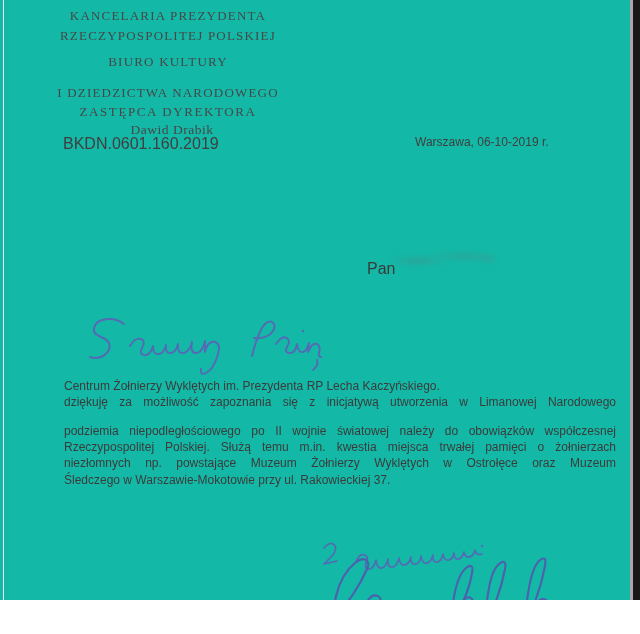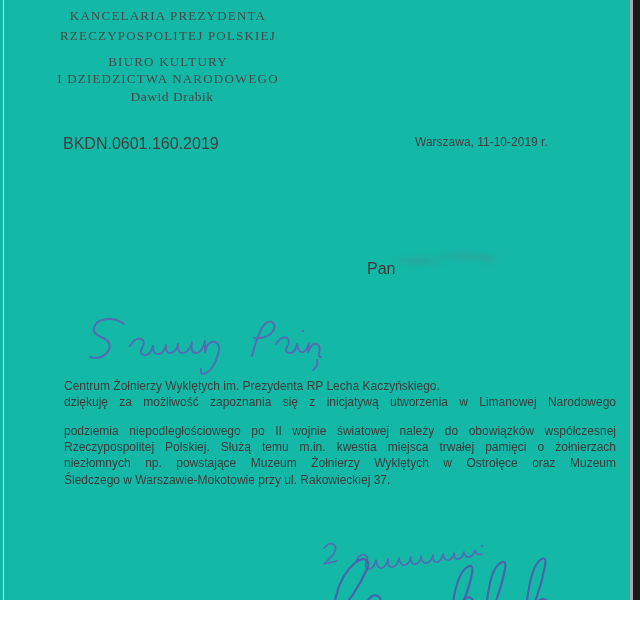--- a/index.html
+++ b/index.html
@@ -15,21 +15,21 @@
   .edge-bottom-black{position:absolute;left:0;top:619px;width:640px;height:15px;background:#1c1c1c;z-index:5;}
   .edge-bottom-segment{position:absolute;left:250px;top:621px;width:125px;height:11px;background:#2e2e2e;z-index:5;}
   
   .letterhead{
     position:absolute;left:0;top:9px;width:336px;text-align:center;
     font-family:"Liberation Serif",serif;color:#474747;z-index:2;
   }
   .lh-line{font-size:13px;line-height:13px;letter-spacing:1.2px;}
   .lh-l2{margin-top:7px;}
   .lh-l3{margin-top:13px;}
-  .lh-l4{margin-top:4px;}
+  .lh-l4{margin-top:18px;}
   .lh-l5{margin-top:6px;letter-spacing:1.6px;}
   .lh-l6{margin-top:5px;letter-spacing:.5px;font-size:13.5px;padding-left:8px;}
   
   .ref-number{position:absolute;left:63px;top:135px;font-size:16px;color:#3f3f3f;z-index:2;}
   .place-date{position:absolute;left:415px;top:135px;font-size:12px;color:#3f3f3f;z-index:2;}
   
   .addressee-title{position:absolute;left:367px;top:260px;font-size:16px;color:#3a3a3a;z-index:2;}
   .redacted-name{
     position:absolute;left:392px;top:246px;width:104px;height:24px;z-index:1;
     background:
@@ -61,25 +61,26 @@
   <div class="edge-right-black"></div>
   <div class="edge-bottom-gray"></div>
   <div class="edge-bottom-black"></div>
   <div class="edge-bottom-segment"></div>
 
   <div class="letterhead">
     <div class="lh-line lh-l1">KANCELARIA PREZYDENTA</div>
     <div class="lh-line lh-l2">RZECZYPOSPOLITEJ POLSKIEJ</div>
     <div class="lh-line lh-l3">BIURO KULTURY</div>
     <div class="lh-line lh-l4">I DZIEDZICTWA NARODOWEGO</div>
+    <div class="lh-line lh-l5">ZASTĘPCA DYREKTORA</div>
     <div class="lh-line lh-l6">Dawid Drabik</div>
   </div>
 
   <div class="ref-number">BKDN.0601.160.2019</div>
-  <div class="place-date">Warszawa, 11-10-2019 r.</div>
+  <div class="place-date">Warszawa, 06-10-2019 r.</div>
 
   <div class="addressee-title">Pan</div>
   <div class="redacted-name"></div>
 
   <svg class="hw hw-salutation" width="242" height="60" viewBox="0 0 242 60" role="img" aria-label="Szanowny Panie,">
     <path d="M44,9 C34,1 16,3 14,13 C12,22 26,21 29,28 C32,36 22,46 10,42" stroke="#5569b5" stroke-width="2"></path>
     <path d="M50,31 q5,-9 11,-7 q5,2 1,9 q-3,6 2,7 q6,1 9,-9 q0,9 6,8 q5,-1 7,-9 q-1,9 5,8 q5,-1 7,-9 q-1,10 6,9 q6,-2 8,-11 q-2,12 5,11 q6,-2 8,-12 l0,11 q3,-12 10,-10 q6,2 3,12 q-4,15 -12,19 q-6,3 -5,-4" stroke="#5569b5" stroke-width="1.9"></path>
     <path d="M172,41 C176,25 180,13 186,8 C192,4 197,9 193,16 C189,22 180,24 174,23" stroke="#5569b5" stroke-width="2"></path>
     <path d="M196,29 q6,-9 11,-6 q4,3 0,9 q-3,5 2,6 q6,1 8,-9 q1,9 6,8 q4,-1 6,-9 l-1,9 q4,-10 9,-8 q4,2 2,9 q-1,5 4,4 q4,-1 5,-7" stroke="#5569b5" stroke-width="1.9"></path>
     <circle cx="223" cy="16" r="1.3" fill="#5569b5" stroke="none"></circle>

